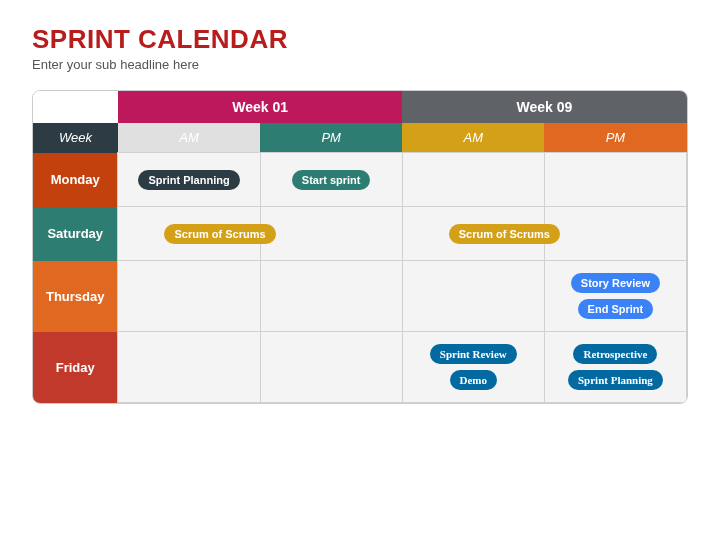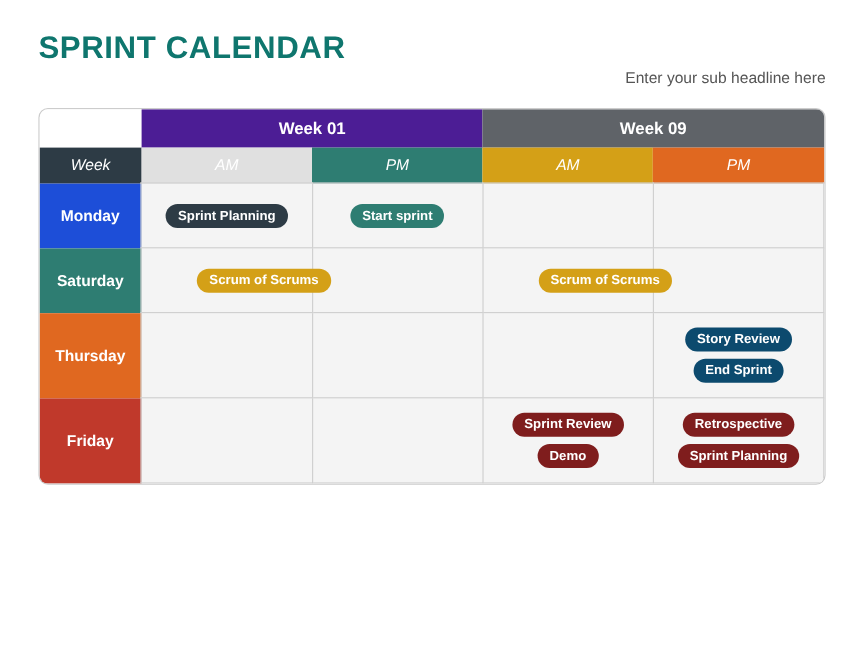--- a/index.html
+++ b/index.html
@@ -7,29 +7,28 @@
       font-family: 'Segoe UI', Arial, sans-serif;
       background: #ffffff;
       width: 720px;
       height: 540px;
       overflow: hidden;
       padding: 24px 32px 20px 32px;
     }
     .page-title {
       font-size: 26px;
       font-weight: 900;
-      color: #0f766e;
+      color: #b91c1c;
       letter-spacing: 0.5px;
       margin-bottom: 2px;
     }
     .page-subtitle {
       font-size: 13px;
       color: #555;
       margin-bottom: 18px;
-      text-align: right;
     }
     .calendar-wrapper {
       border-radius: 8px;
       overflow: hidden;
       border: 1px solid #ccc;
     }
     table {
       border-collapse: collapse;
       width: 100%;
       table-layout: fixed;
@@ -40,21 +39,21 @@
       font-weight: 700;
       font-size: 14px;
       color: #fff;
       text-align: center;
     }
     .th-empty {
       background: #fff;
       border: none;
     }
     .th-week1 {
-      background: #4c1d95;
+      background: #be185d;
       margin-top: 39px;
     }
     .th-week2 {
       background: #5f6368;
     }
     
     .ampm-header-row th {
       padding: 7px 4px;
       font-size: 13px;
       font-style: italic;
@@ -82,21 +81,21 @@
       height: 54px;
       text-align: center;
     }
     .td-day-label {
       font-weight: 700;
       font-size: 13px;
       color: #fff;
       text-align: center;
       border: none !important;
     }
-    .day-monday .td-day-label { background: #1d4ed8; text-align: center; }
+    .day-monday .td-day-label { background: #c2410c; text-align: center; }
     .day-tuesday .td-day-label { background: #2e7d72; }
     .day-wednesday .td-day-label { background: #d4a017; }
     .day-thursday .td-day-label { background: #e06820; }
     .day-friday .td-day-label { background: #c0392b; }
 
     .td-cell {
       background: #f4f4f4;
     }
 
     
@@ -106,22 +105,22 @@
       padding: 4px 10px;
       font-size: 11px;
       font-weight: 600;
       color: #fff;
       margin: 2px auto;
       white-space: nowrap;
     }
     .badge-dark { background: #2d3b45; }
     .badge-teal { background: #2e7d72; }
     .badge-gold { background: #d4a017; margin-left: 40px; }
-    .badge-orange { background: #0c4a6e; }
-    .badge-red { background: #7f1d1d; }
+    .badge-orange { background: #3b82f6; }
+    .badge-red { background: #0369a1; font-family: Liberation Serif, serif; }
 
     .cell-events {
       display: flex;
       flex-direction: column;
       align-items: center;
       gap: 2px;
     }
   </style>
 </head>
 <body>

